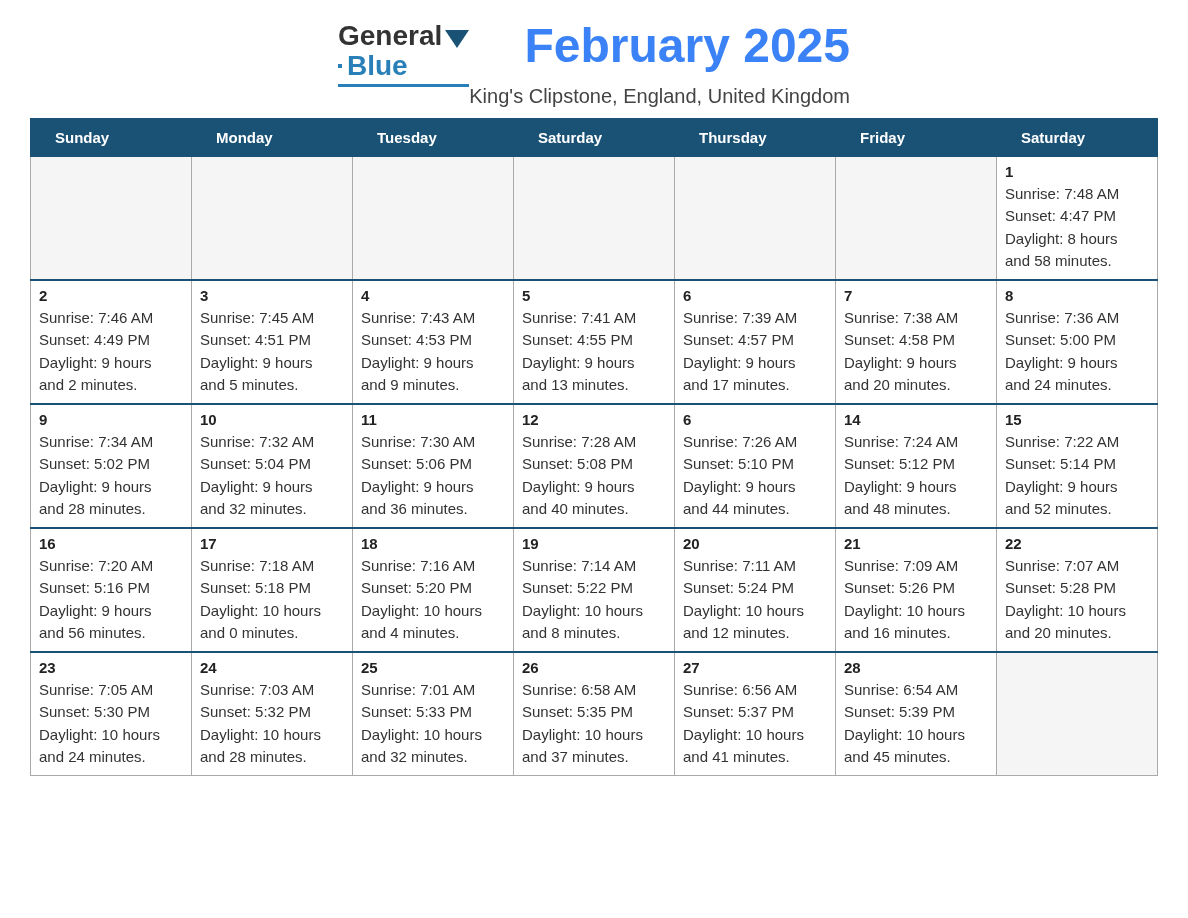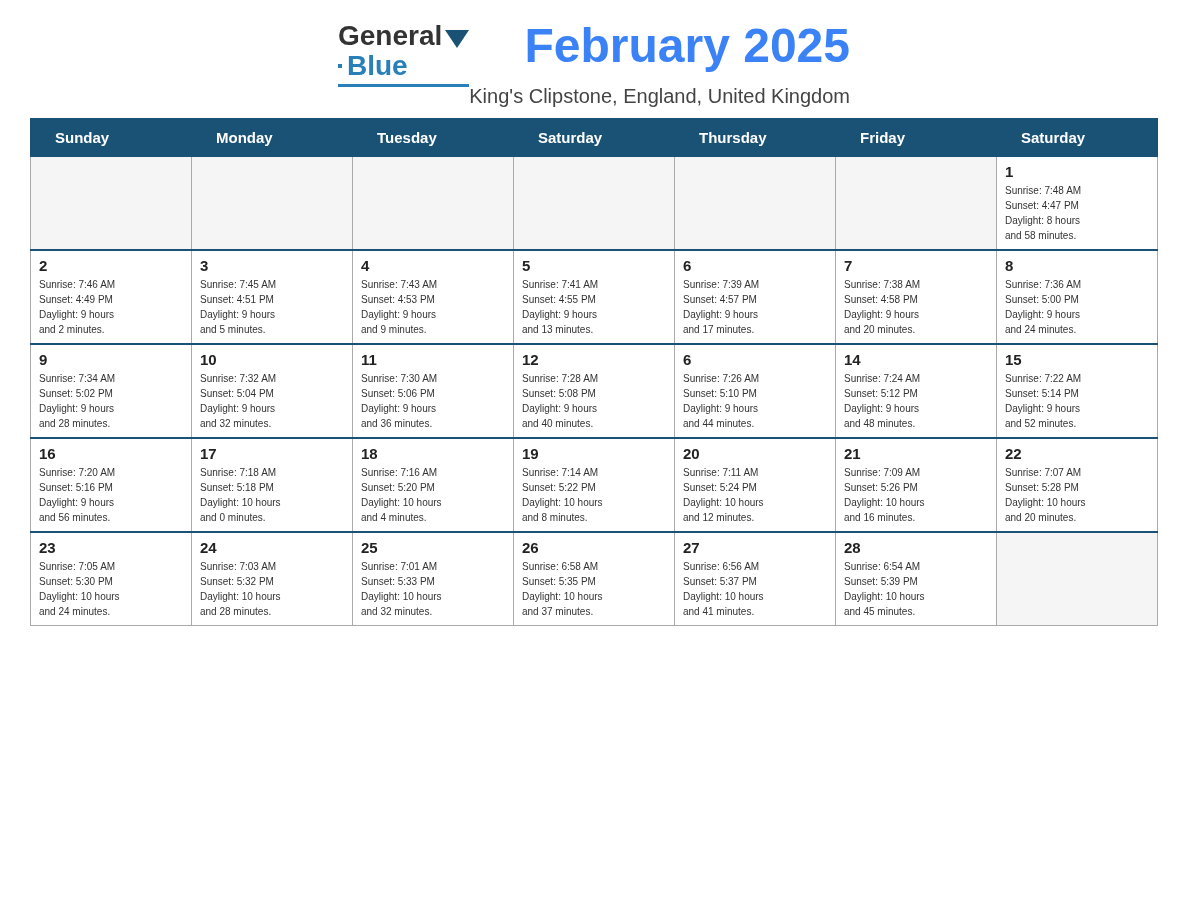--- a/index.html
+++ b/index.html
@@ -88,21 +88,21 @@
       font-size: 13px;
       color: #333;
     }
     .day-number {
       font-size: 15px;
       font-weight: bold;
       color: #222;
       margin-bottom: 3px;
     }
     .day-info {
-      font-size: 10px;
+      font-size: 15px;
       color: #333;
       line-height: 1.5;
     }
     .calendar tbody tr td {
       background: #fff;
     }
     .calendar tbody tr:nth-child(odd) td {
       background: #fff;
     }
     .empty-cell {

